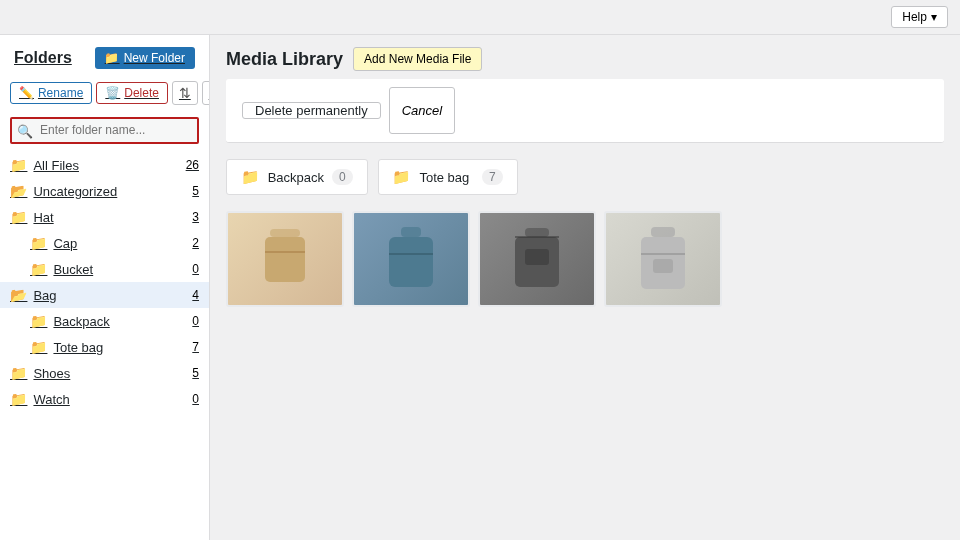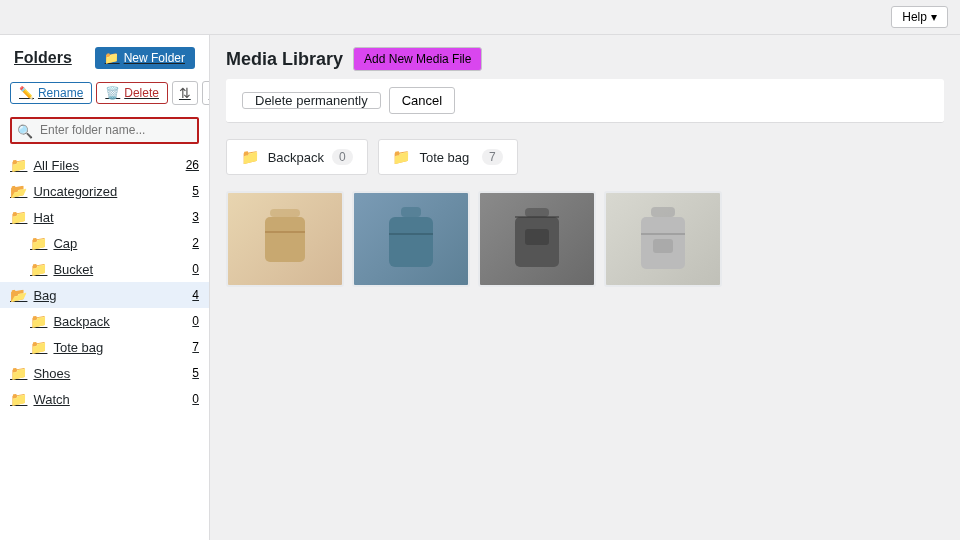--- a/index.html
+++ b/index.html
@@ -33,25 +33,25 @@
     .folder-item.active .folder-icon { color: #2271b1; }
     .folder-item .folder-name { flex: 1; font-size: 13px; }
     .folder-item .folder-count { font-size: 12px; color: #000000; }
     .sub-items { padding-left: 20px; }
     .sub-items .folder-item { padding-left: 10px; }
 
     
     .content { flex: 1; display: flex; flex-direction: column; overflow: hidden; background: #f0f0f1; }
     .content-header { display: flex; align-items: center; padding: 12px 16px 8px; gap: 10px; }
     .content-title { font-size: 18px; font-weight: 700; }
-    .add-media-btn { background: #d946ef; border: 1px solid #c3c4c7; border-radius: 3px; padding: 4px 10px; font-size: 12px; cursor: pointer; }
+    .add-media-btn { background: #fef9c3; border: 1px solid #c3c4c7; border-radius: 3px; padding: 4px 10px; font-size: 12px; cursor: pointer; }
 
     .action-bar { display: flex; align-items: center; gap: 8px; padding: 8px 16px; background: #fff; border-bottom: 1px solid #dcdcde; margin: 0 16px 8px; border-radius: 3px; }
     .del-perm-btn { background: #fff; border: 1px solid #c3c4c7; border-radius: 3px; padding: 0 12px; font-size: 13px; cursor: pointer; color: #1d2327; }
-    .cancel-btn { background: #fff; border: 1px solid #c3c4c7; border-radius: 3px; padding: 5px 12px; font-size: 13px; cursor: pointer; }
+    .cancel-btn { background: #fff; border: 1px solid #c3c4c7; border-radius: 3px; padding: 15px 12px; font-size: 13px; cursor: pointer; font-style: italic; }
 
     .subfolder-row { display: flex; gap: 10px; padding: 8px 16px; }
     .subfolder-card { background: #fff; border: 1px solid #dcdcde; border-radius: 3px; padding: 8px 14px; display: flex; align-items: center; gap: 8px; font-size: 13px; min-width: 140px; cursor: pointer; }
     .subfolder-card .sf-icon { color: #787c82; font-size: 15px; }
     .subfolder-card .sf-count { margin-left: auto; font-size: 12px; color: #787c82; background: #f0f0f1; border-radius: 10px; padding: 1px 7px; }
 
     .media-grid { display: flex; flex-wrap: wrap; gap: 8px; padding: 8px 16px; overflow-y: auto; }
     .media-item { width: 118px; height: 96px; background: #e8eaed; border-radius: 3px; overflow: hidden; display: flex; align-items: center; justify-content: center; cursor: pointer; border: 2px solid transparent; }
 
     

